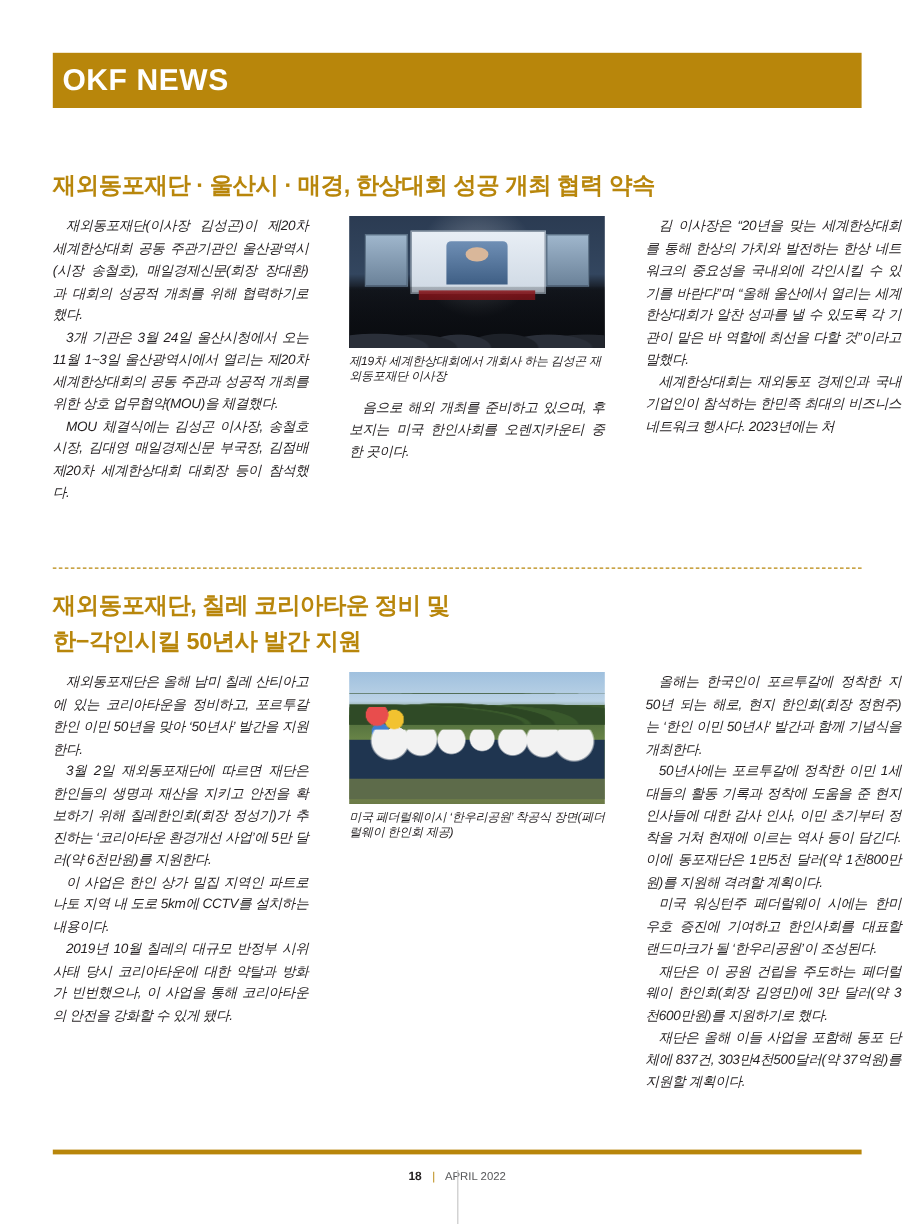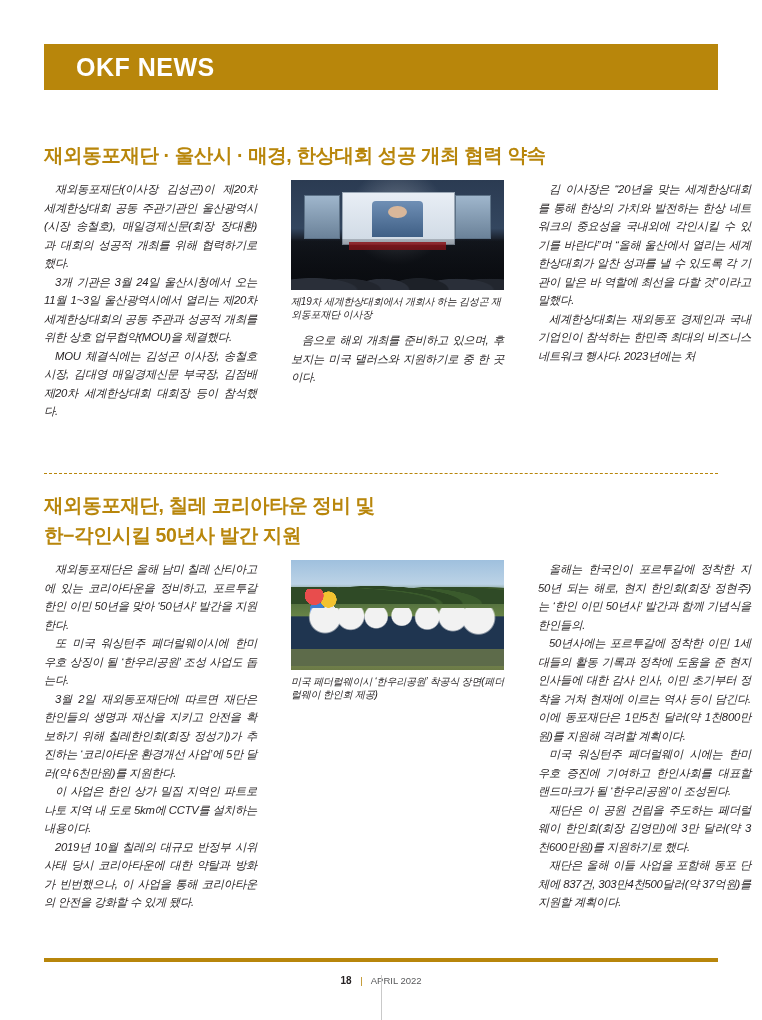--- a/index.html
+++ b/index.html
@@ -25,21 +25,21 @@
     position: absolute;
     left: 44px;
     top: 44px;
     width: 674px;
     height: 46px;
     background: #b8860b;
     background: #b8860b;
   }
   .masthead-title {
     position: absolute;
-    left: 32px;
+    left: 8px;
     top: 9px;
     font-size: 25px;
     font-weight: bold;
     color: #ffffff;
     letter-spacing: 0.5px;
     font-family: "Liberation Sans", sans-serif;
   }
 
   
   .article {
@@ -285,21 +285,21 @@
         <div class="photo photo-1">
           <div class="sidepanel-l"></div>
           <div class="sidepanel-r"></div>
           <div class="screen">
             <div class="face"></div>
           </div>
           <div class="banner"></div>
           <div class="crowd"></div>
         </div>
         <div class="caption">제19차 세계한상대회에서 개회사 하는 김성곤 재외동포재단 이사장</div>
-        <p class="body" style="margin-top:10px">음으로 해외 개최를 준비하고 있으며, 후보지는 미국 댈러스와 지원하기로 중 한 곳이다.</p>
+        <p class="body" style="margin-top:10px">음으로 해외 개최를 준비하고 있으며, 후보지는 미국 한인사회를 오렌지카운티 중 한 곳이다.</p>
       </div>
 
       <div class="col right">
         <p class="body">김 이사장은 “20년을 맞는 세계한상대회를 통해 한상의 가치와 발전하는 한상 네트워크의 중요성을 국내외에 각인시킬 수 있기를 바란다”며 “올해 울산에서 열리는 세계한상대회가 알찬 성과를 낼 수 있도록 각 기관이 맡은 바 역할에 최선을 다할 것”이라고 말했다.</p>
         <p class="body">세계한상대회는 재외동포 경제인과 국내 기업인이 참석하는 한민족 최대의 비즈니스 네트워크 행사다. 2023년에는 처</p>
       </div>
 
     </div>
   </div>
 
@@ -307,37 +307,36 @@
 
   <div class="article article-2">
     <h2 class="headline">
       <span class="line">재외동포재단, 칠레 코리아타운 정비 및</span>
       <span class="line">한−각인시킬 50년사 발간 지원</span>
     </h2>
     <div class="cols">
 
       <div class="col left">
         <p class="body">재외동포재단은 올해 남미 칠레 산티아고에 있는 코리아타운을 정비하고, 포르투갈 한인 이민 50년을 맞아 ‘50년사’ 발간을 지원한다.</p>
-        <p class="body">또 미국 워싱턴주 페더럴웨이시에 한미 우호 상징이 될 ‘한우리공원’ 조성 사업도 돕는다.</p>
         <p class="body">3월 2일 재외동포재단에 따르면 재단은 한인들의 생명과 재산을 지키고 안전을 확보하기 위해 칠레한인회(회장 정성기)가 추진하는 ‘코리아타운 환경개선 사업’에 5만 달러(약 6천만원)를 지원한다.</p>
         <p class="body">이 사업은 한인 상가 밀집 지역인 파트로나토 지역 내 도로 5km에 CCTV를 설치하는 내용이다.</p>
         <p class="body">2019년 10월 칠레의 대규모 반정부 시위 사태 당시 코리아타운에 대한 약탈과 방화가 빈번했으나, 이 사업을 통해 코리아타운의 안전을 강화할 수 있게 됐다.</p>
       </div>
 
       <div class="col middle">
         <div class="photo photo-2">
           <div class="treeline"></div>
           <div class="balloons"></div>
           <div class="people"></div>
         </div>
         <div class="caption">미국 페더럴웨이시 ‘한우리공원’ 착공식 장면(페더럴웨이 한인회 제공)</div>
       </div>
 
       <div class="col right">
-        <p class="body">올해는 한국인이 포르투갈에 정착한 지 50년 되는 해로, 현지 한인회(회장 정현주)는 ‘한인 이민 50년사’ 발간과 함께 기념식을 한인들의.</p>
+        <p class="body">올해는 한국인이 포르투갈에 정착한 지 50년 되는 해로, 현지 한인회(회장 정현주)는 ‘한인 이민 50년사’ 발간과 함께 기념식을 개최한다.</p>
         <p class="body">50년사에는 포르투갈에 정착한 이민 1세대들의 활동 기록과 정착에 도움을 준 현지 인사들에 대한 감사 인사, 이민 초기부터 정착을 거쳐 현재에 이르는 역사 등이 담긴다. 이에 동포재단은 1만5천 달러(약 1천800만원)를 지원해 격려할 계획이다.</p>
         <p class="body">미국 워싱턴주 페더럴웨이 시에는 한미 우호 증진에 기여하고 한인사회를 대표할 랜드마크가 될 ‘한우리공원’이 조성된다.</p>
         <p class="body">재단은 이 공원 건립을 주도하는 페더럴웨이 한인회(회장 김영민)에 3만 달러(약 3천600만원)를 지원하기로 했다.</p>
         <p class="body">재단은 올해 이들 사업을 포함해 동포 단체에 837건, 303만4천500달러(약 37억원)를 지원할 계획이다.</p>
       </div>
 
     </div>
   </div>
 
   <div class="footer-rule"></div>

